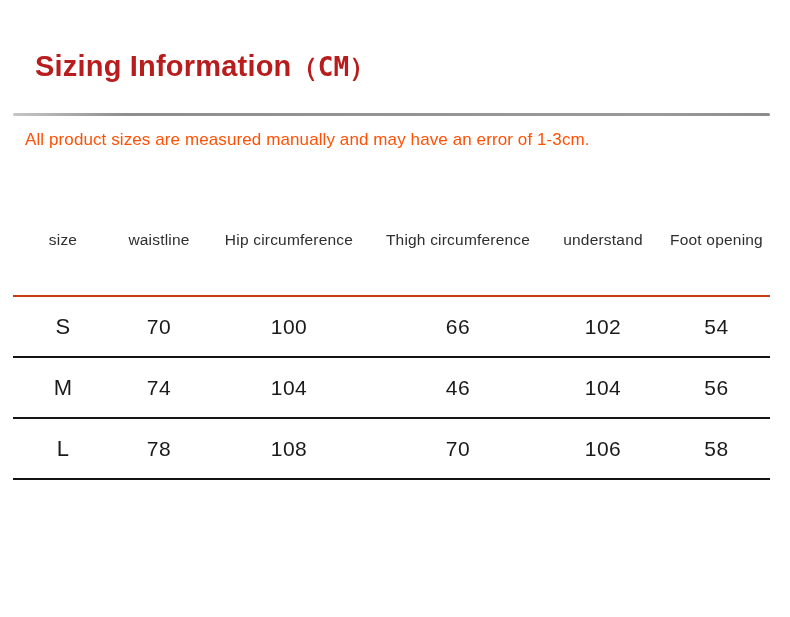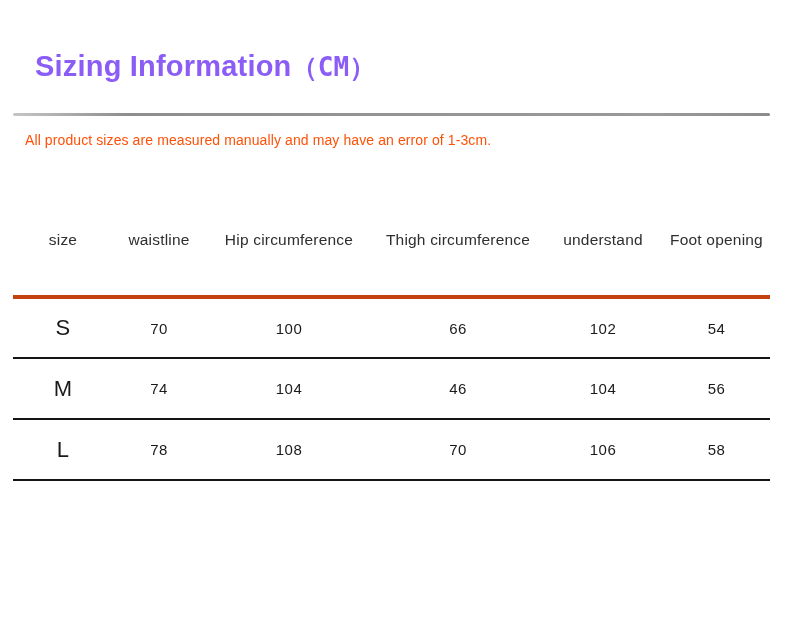--- a/index.html
+++ b/index.html
@@ -11,21 +11,21 @@
     font-family: "Liberation Sans", sans-serif;
     overflow: hidden;
   }
   .title {
     position: absolute;
     left: 35px;
     top: 50px;
     margin: 0;
     font-size: 29px;
     font-weight: 700;
-    color: #8b5cf6;
+    color: #b91c1c;
     letter-spacing: 0.2px;
     white-space: nowrap;
   }
   .title .unit {
     font-family: "DejaVu Sans Mono", monospace;
     font-size: 26px;
     font-weight: 700;
   }
   .divider {
     position: absolute;
@@ -33,53 +33,53 @@
     top: 113px;
     width: 757px;
     height: 3px;
     border-radius: 2px;
     background: linear-gradient(to right, #c6c6c6, #8e8e8e 15%, #9a9a9a 85%, #8c8c8c);
   }
   .notice {
     position: absolute;
     left: 25px;
     top: 128px;
-    font-size: 14px;
+    font-size: 17px;
     line-height: 24px;
     letter-spacing: 0.1px;
   }
   .notice .line2 { padding-left: 5px; }
   table.size-table {
     position: absolute;
     left: 13px;
     top: 200px;
     width: 757px;
     border-collapse: collapse;
     table-layout: fixed;
   }
-  table.size-table thead tr { border-bottom: 4px solid #c2410c; }
+  table.size-table thead tr { border-bottom: 2px solid #c2410c; }
   table.size-table thead th {
     height: 79px;
     vertical-align: middle;
     padding: 0 0 16px 0;
     font-weight: 400;
     font-size: 15.5px;
     color: #2e2e2e;
     letter-spacing: 0.2px;
     text-align: center;
     white-space: nowrap;
   }
   table.size-table tbody tr {
     height: 61px;
     border-bottom: 2px solid #141414;
   }
   table.size-table tbody td {
     text-align: center;
     vertical-align: middle;
-    font-size: 15px;
+    font-size: 21px;
     color: #1a1a1a;
     letter-spacing: 0.5px;
   }
   table.size-table tbody td:first-child { font-size: 22px; letter-spacing: 0.2px; }
 </style>
 </head>
 <body>
 
 <div class="page">
 

